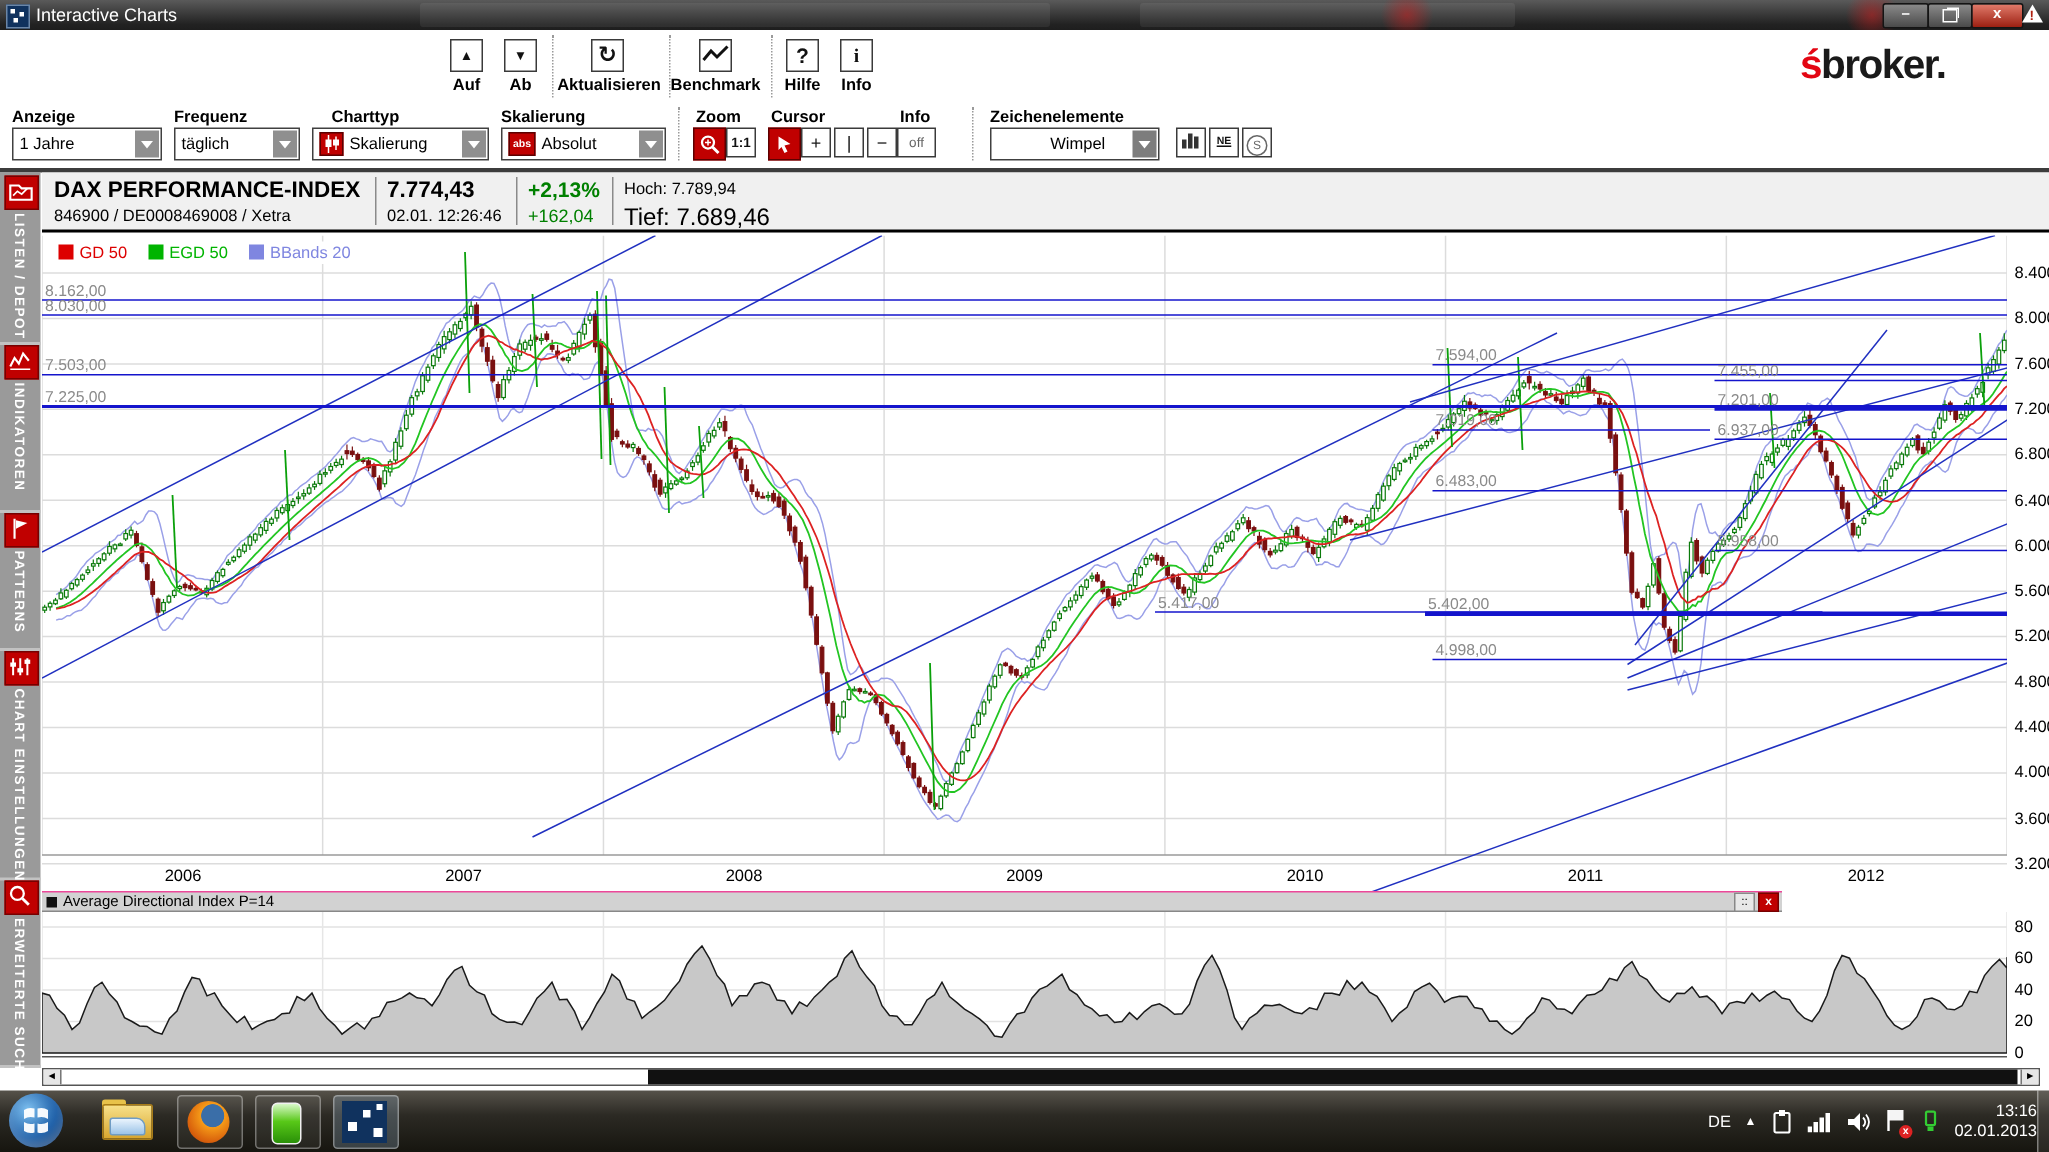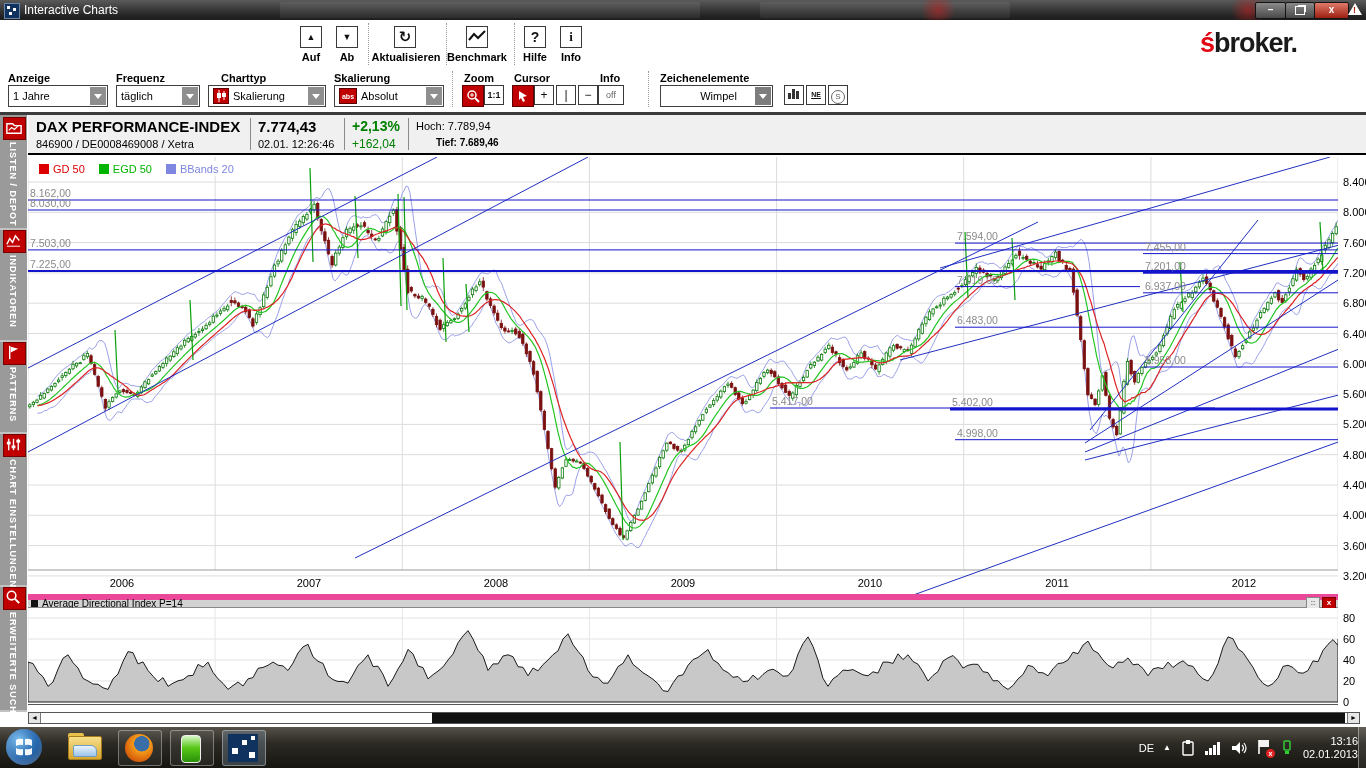--- a/index.html
+++ b/index.html
@@ -42,21 +42,21 @@
   .sideicon{position:absolute;left:3px;top:2px;width:21px;height:21px;background:#c00000;border:1px solid #700;}
   .sidelabel{position:absolute;left:8px;top:27px;writing-mode:vertical-rl;color:#fff;font-size:9px;font-weight:bold;letter-spacing:1px;white-space:nowrap;}
   
   #chartwrap{left:28px;top:157px;width:1310px;height:437px;background:#fff;}
   #legend{left:35px;top:161px;height:15px;display:flex;gap:14px;align-items:center;font-size:11px;background:#fff;padding:0 4px;}
   .legsq{display:inline-block;width:10px;height:10px;margin-right:4px;vertical-align:-1px;}
   .ytick{position:absolute;left:1343px;font-size:11px;color:#000;}
   #watermark{left:585px;top:355px;font-size:34px;font-weight:bold;opacity:.18;letter-spacing:1px;}
   #watermark .wm-s{color:#cc0000;} #watermark .wm-b{color:#555;}
   
-  #adxhead{left:28px;top:594px;width:1310px;height:14px;background:#d2d2d2;border-top:6px solid #ec4899;border-bottom:1px solid #888;box-sizing:border-box;font-size:10px;color:#000;display:flex;align-items:center;padding-left:3px;}
+  #adxhead{left:28px;top:594px;width:1160px;height:14px;background:#d2d2d2;border-top:1px solid #ec4899;border-bottom:1px solid #888;box-sizing:border-box;font-size:10px;color:#000;display:flex;align-items:center;padding-left:3px;}
   #adxwrap{left:28px;top:608px;width:1310px;height:97px;background:#fff;border-bottom:1px solid #555;box-sizing:border-box;}
   .adxtick{position:absolute;left:1343px;font-size:11px;color:#000;}
   .panelbtn{width:12px;height:11px;border:1px solid #888;background:#e8e8e8;margin-left:2px;font-size:8px;line-height:10px;text-align:center;}
   .panelbtn.red{background:#c00000;border-color:#700;color:#fff;font-weight:bold;}
   
   #hscroll{left:28px;top:712px;width:1332px;height:12px;border:1px solid #555;background:#fff;box-sizing:border-box;}
   .scrarrow{position:absolute;top:0;width:11px;height:10px;background:#e6e6e6;border-right:1px solid #777;font-size:7px;line-height:10px;text-align:center;color:#000;}
   #scrthumb{position:absolute;left:403px;top:0;width:913px;height:10px;background:#111;}
   
   #taskbar{left:0;top:727px;width:1366px;height:41px;background:linear-gradient(#56524a,#2c2a24 40%,#16150f);}
@@ -203,21 +203,21 @@
     <span class="abs" style="left:8px;top:3px;font-size:15px;font-weight:bold;">DAX PERFORMANCE-INDEX</span>
     <span class="abs" style="left:8px;top:23px;font-size:11px;">846900 / DE0008469008 / Xetra</span>
     <div class="qdiv" style="left:222px;"></div>
     <span class="abs" style="left:230px;top:3px;font-size:15px;font-weight:bold;">7.774,43</span>
     <span class="abs" style="left:230px;top:23px;font-size:11px;">02.01. 12:26:46</span>
     <div class="qdiv" style="left:316px;"></div>
     <span class="abs green" style="left:324px;top:3px;font-size:14px;font-weight:bold;">+2,13%</span>
     <span class="abs green" style="left:324px;top:22px;font-size:12px;">+162,04</span>
     <div class="qdiv" style="left:380px;"></div>
     <span class="abs" style="left:388px;top:5px;font-size:11px;">Hoch: 7.789,94</span>
-    <span class="abs" style="left:408px;top:22px;font-size:10px;font-weight:bold;">Tief: 7.689,46</span>
+    <span class="abs" style="left:388px;top:22px;font-size:16px;">Tief: 7.689,46</span>
   </div>
 
   <div id="sidebar" class="abs">
       <div class="sideitem" style="top: 0px; height: 113px;">
         <span class="sideicon"><svg width="19" height="19" viewBox="0 0 20 20">
             <path d="M3 6 h6 l2 2 h7 v8 h-15 z" fill="none" stroke="#fff" stroke-width="1.5"></path>
             <polyline points="5,13 8,10 11,12 15,8" fill="none" stroke="#fff" stroke-width="1.2"></polyline>
           </svg></span>
         <span class="sidelabel">LISTEN / DEPOT</span>
       </div>

